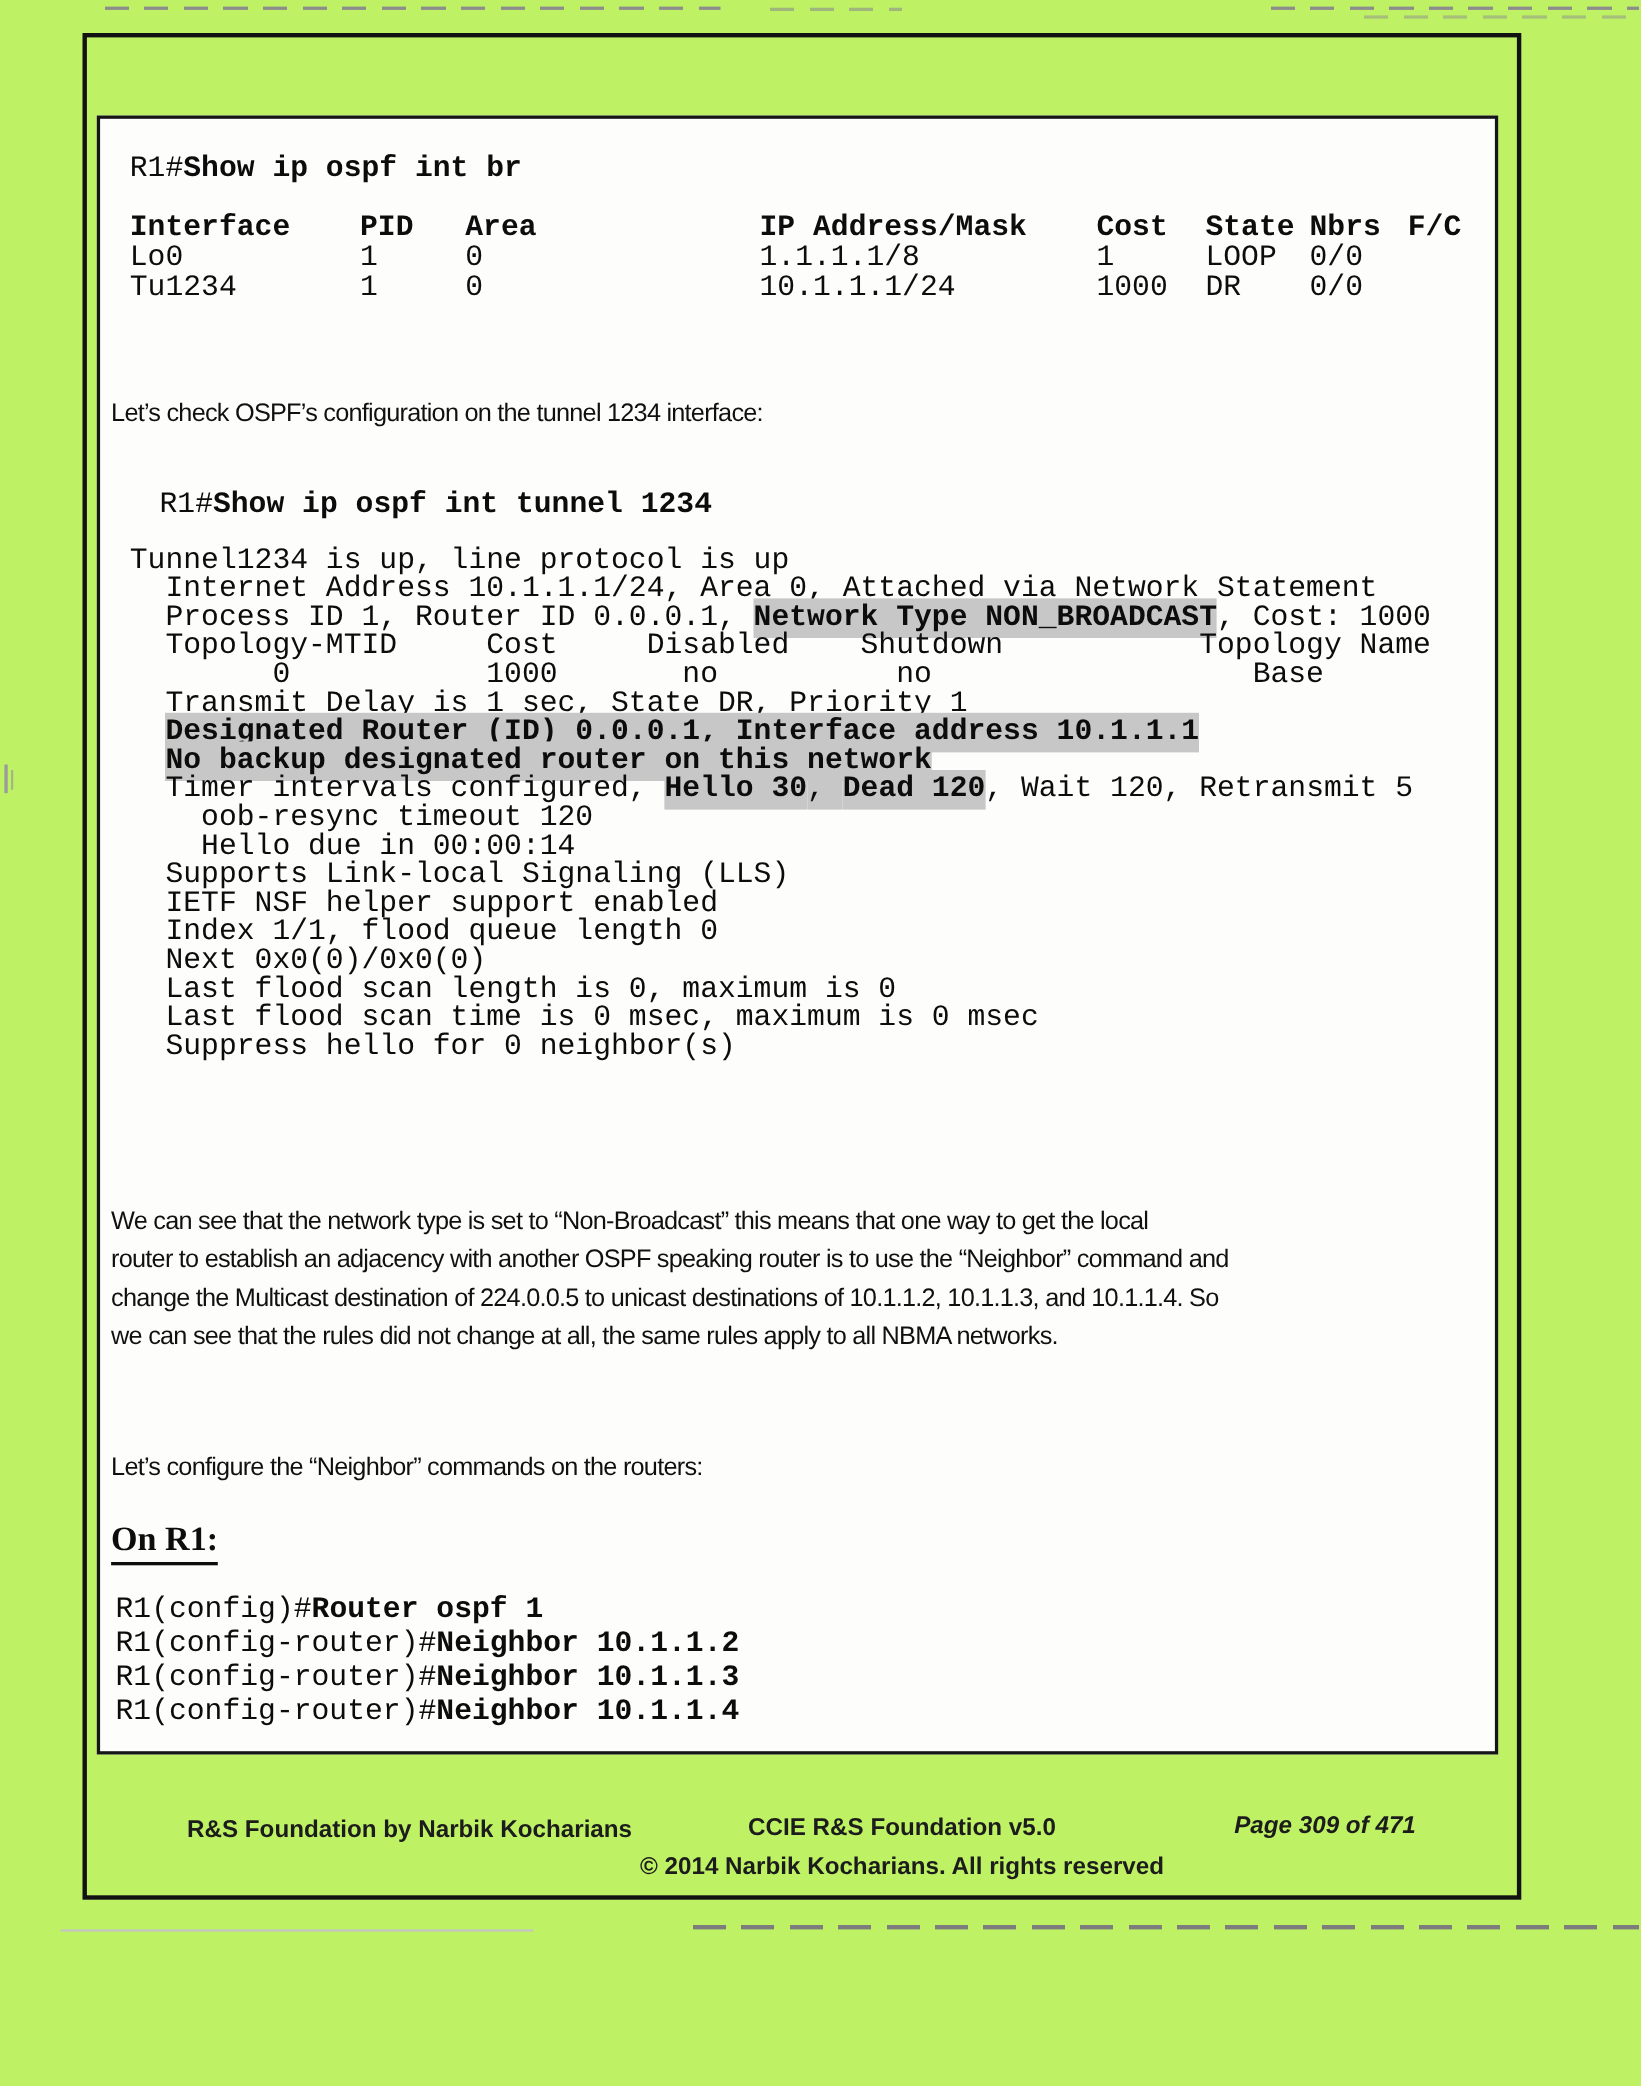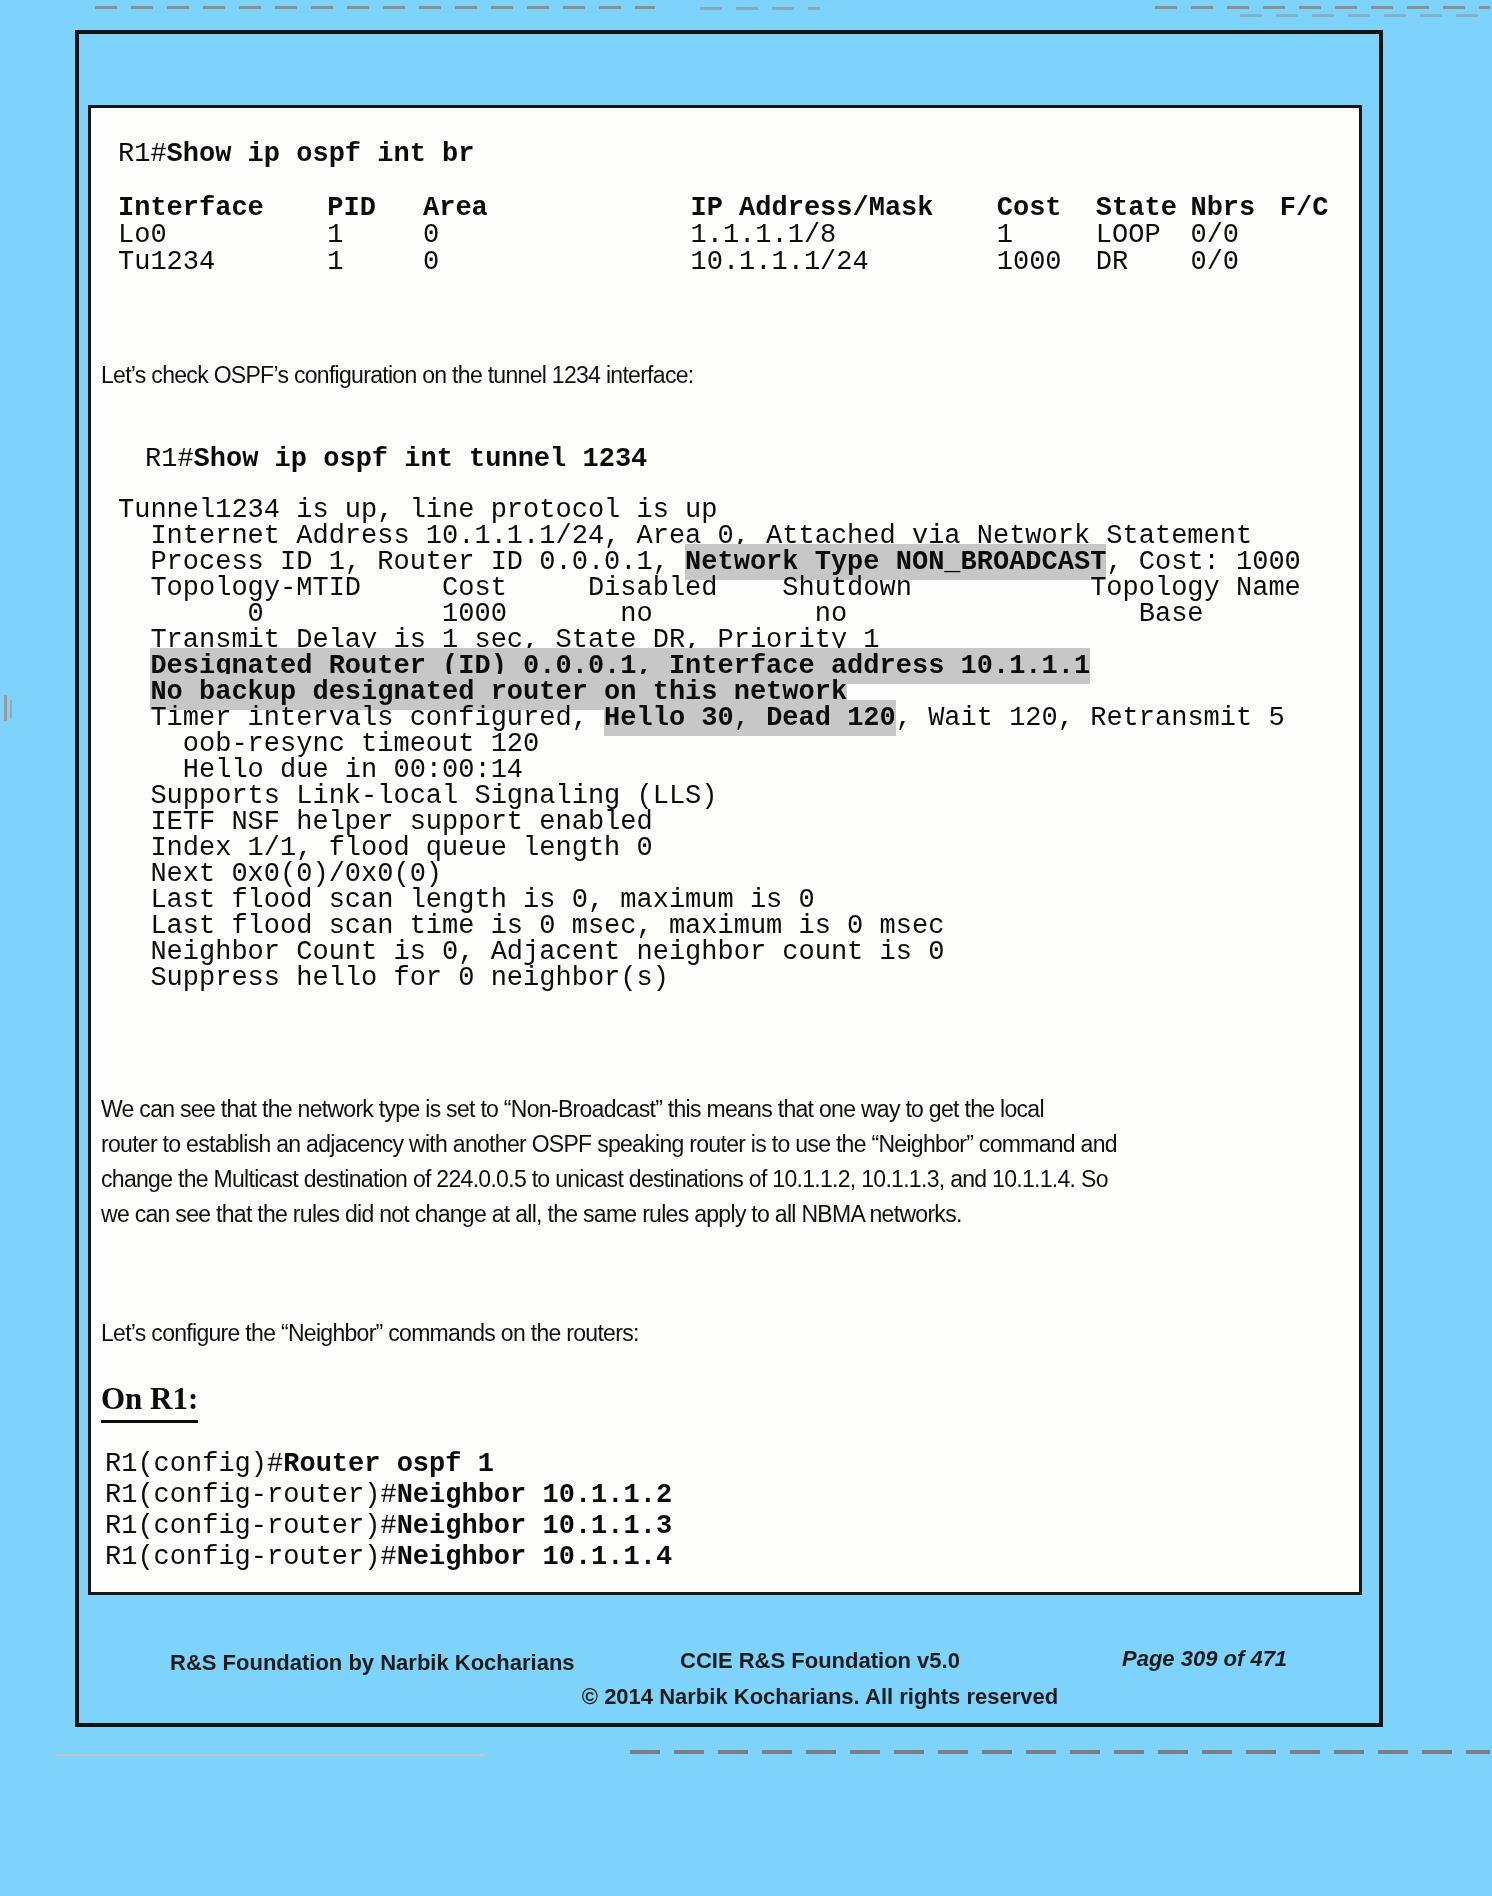--- a/index.html
+++ b/index.html
@@ -1,17 +1,17 @@
 <!DOCTYPE html>
 <html><head>
 <meta charset="utf-8">
 <style>
   html,body{margin:0;padding:0;background:#ffffff;}
   body{font-family:"Liberation Sans",sans-serif;}
-  #page{position:relative;width:1492px;height:1896px;background:#7dd3fc;overflow:hidden;color:#0d0d0d;}
+  #page{position:relative;width:1492px;height:1896px;background:#bef264;overflow:hidden;color:#0d0d0d;}
 
   
   .dash{position:absolute;height:3px;background:repeating-linear-gradient(90deg,#8d8d8d 0 22px,transparent 22px 36px);}
   .faintline{position:absolute;background:#c4c4c4;}
   .mark{position:absolute;background:#9a9a9a;}
   .dot{position:absolute;width:5px;height:5px;background:#3f3f3f;border-radius:1px;}
 
   
   #outer-border{position:absolute;left:75px;top:30px;width:1308px;height:1697px;border:4px solid #121212;box-sizing:border-box;}
   #inner-box{position:absolute;left:88px;top:105px;width:1274px;height:1490px;border:3px solid #161616;box-sizing:border-box;background:#fdfdfc;}
@@ -128,21 +128,20 @@
         <div class="console-line"><span>  </span><span class="b hl">No backup designated router on this network</span></div>
         <div class="console-line"><span>  Timer intervals configured, </span><span class="b hl">Hello 30</span><span class="hl">, </span><span class="b hl">Dead 120</span><span>, Wait 120, Retransmit 5</span></div>
         <div class="console-line"><span>    oob-resync timeout 120</span></div>
         <div class="console-line"><span>    Hello due in 00:00:14</span></div>
         <div class="console-line"><span>  Supports Link-local Signaling (LLS)</span></div>
         <div class="console-line"><span>  IETF NSF helper support enabled</span></div>
         <div class="console-line"><span>  Index 1/1, flood queue length 0</span></div>
         <div class="console-line"><span>  Next 0x0(0)/0x0(0)</span></div>
         <div class="console-line"><span>  Last flood scan length is 0, maximum is 0</span></div>
         <div class="console-line"><span>  Last flood scan time is 0 msec, maximum is 0 msec</span></div>
-        <div class="console-line"><span>  Neighbor Count is 0, Adjacent neighbor count is 0</span></div>
         <div class="console-line"><span>  Suppress hello for 0 neighbor(s)</span></div>
       </div>
 
     <div class="narr narr-par" style="top:984px;">
         <div>We can see that the network type is set to “Non-Broadcast” this means that one way to get the local</div>
         <div>router to establish an adjacency with another OSPF speaking router is to use the “Neighbor” command and</div>
         <div>change the Multicast destination of 224.0.0.5 to unicast destinations of 10.1.1.2, 10.1.1.3, and 10.1.1.4. So</div>
         <div>we can see that the rules did not change at all, the same rules apply to all NBMA networks.</div>
       </div>
 

